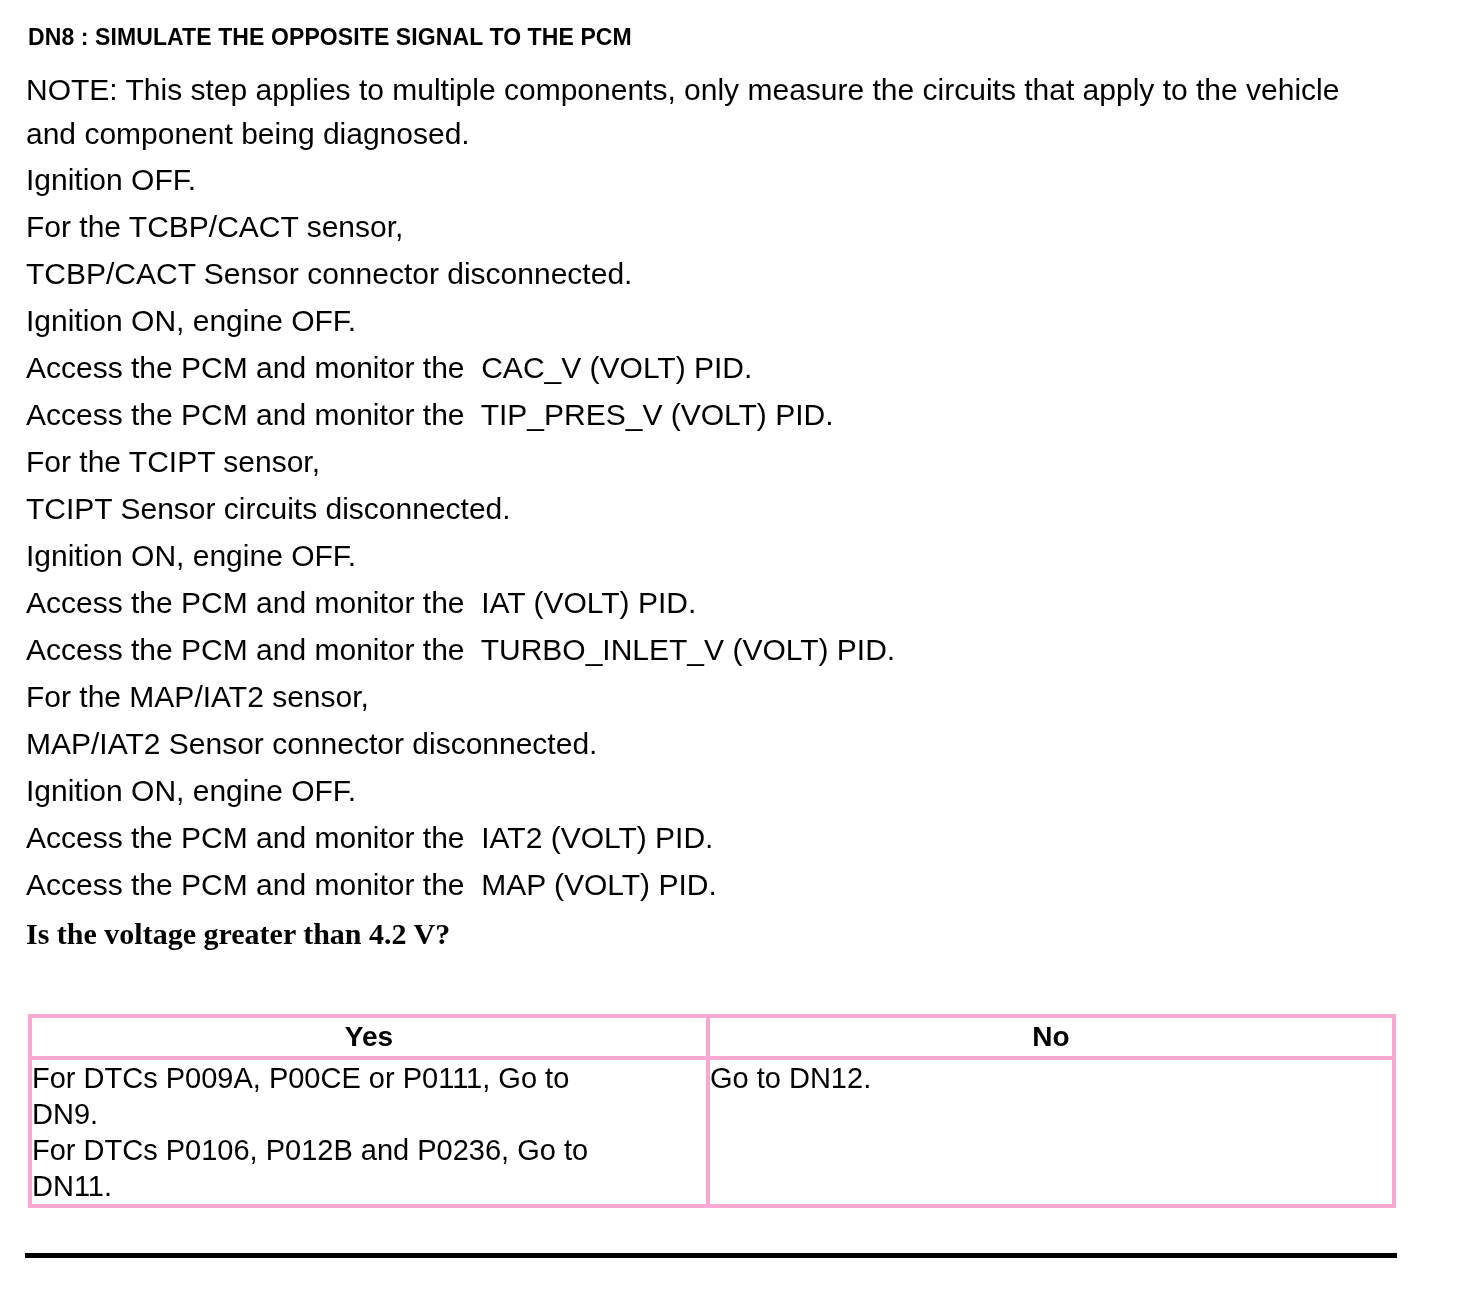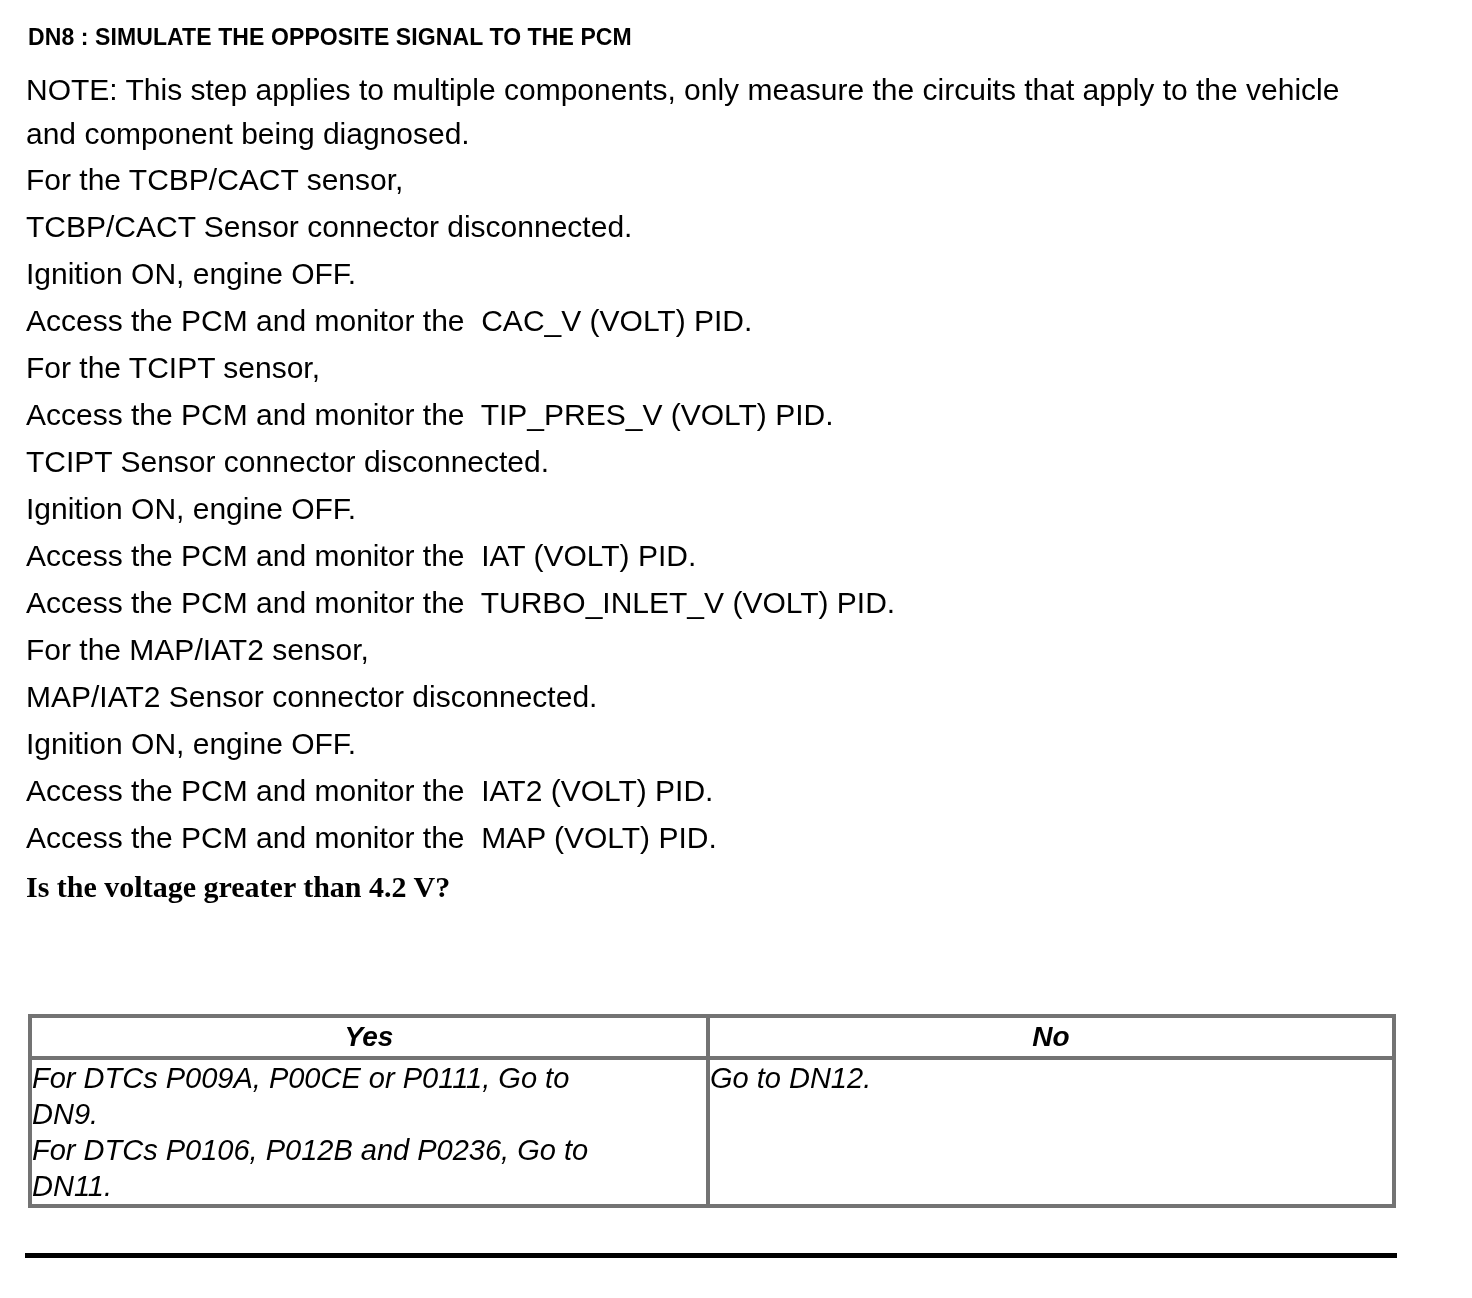--- a/index.html
+++ b/index.html
@@ -58,24 +58,23 @@
   }
   .answer-table {
     position: absolute;
     left: 28px;
     top: 1014px;
     width: 1364px;
     border-collapse: collapse;
     table-layout: fixed;
   }
   .answer-table td, .answer-table th {
-    border: 4px solid #737373;
+    border: 4px solid #f9a8d4;
     padding: 0;
     vertical-align: top;
-    font-style: italic;
   }
   .answer-table th {
     height: 38px;
     font-size: 28px;
     font-weight: bold;
     text-align: center;
     vertical-align: middle;
   }
   .col-yes { width: 678px; }
   .col-no  { width: 686px; }
@@ -108,27 +107,28 @@
 <body>
 
 <div class="page">
 
   <div class="step-title">DN8 : SIMULATE THE OPPOSITE SIGNAL TO THE PCM</div>
 
   <div class="body-block">
 
     <div class="note-line">NOTE: This step applies to multiple components, only measure the circuits that apply to the vehicle and component being diagnosed.</div>
 
+    <div class="line">Ignition OFF.</div>
     <div class="line">For the TCBP/CACT sensor,</div>
     <div class="line">TCBP/CACT Sensor connector disconnected.</div>
     <div class="line">Ignition ON, engine OFF.</div>
     <div class="line">Access the PCM and monitor the  CAC_V (VOLT) PID.</div>
+    <div class="line">Access the PCM and monitor the  TIP_PRES_V (VOLT) PID.</div>
     <div class="line">For the TCIPT sensor,</div>
-    <div class="line">Access the PCM and monitor the  TIP_PRES_V (VOLT) PID.</div>
-    <div class="line">TCIPT Sensor connector disconnected.</div>
+    <div class="line">TCIPT Sensor circuits disconnected.</div>
     <div class="line">Ignition ON, engine OFF.</div>
     <div class="line">Access the PCM and monitor the  IAT (VOLT) PID.</div>
     <div class="line">Access the PCM and monitor the  TURBO_INLET_V (VOLT) PID.</div>
     <div class="line">For the MAP/IAT2 sensor,</div>
     <div class="line">MAP/IAT2 Sensor connector disconnected.</div>
     <div class="line">Ignition ON, engine OFF.</div>
     <div class="line">Access the PCM and monitor the  IAT2 (VOLT) PID.</div>
     <div class="line">Access the PCM and monitor the  MAP (VOLT) PID.</div>
 
     <div class="question">Is the voltage greater than 4.2 V?</div>

